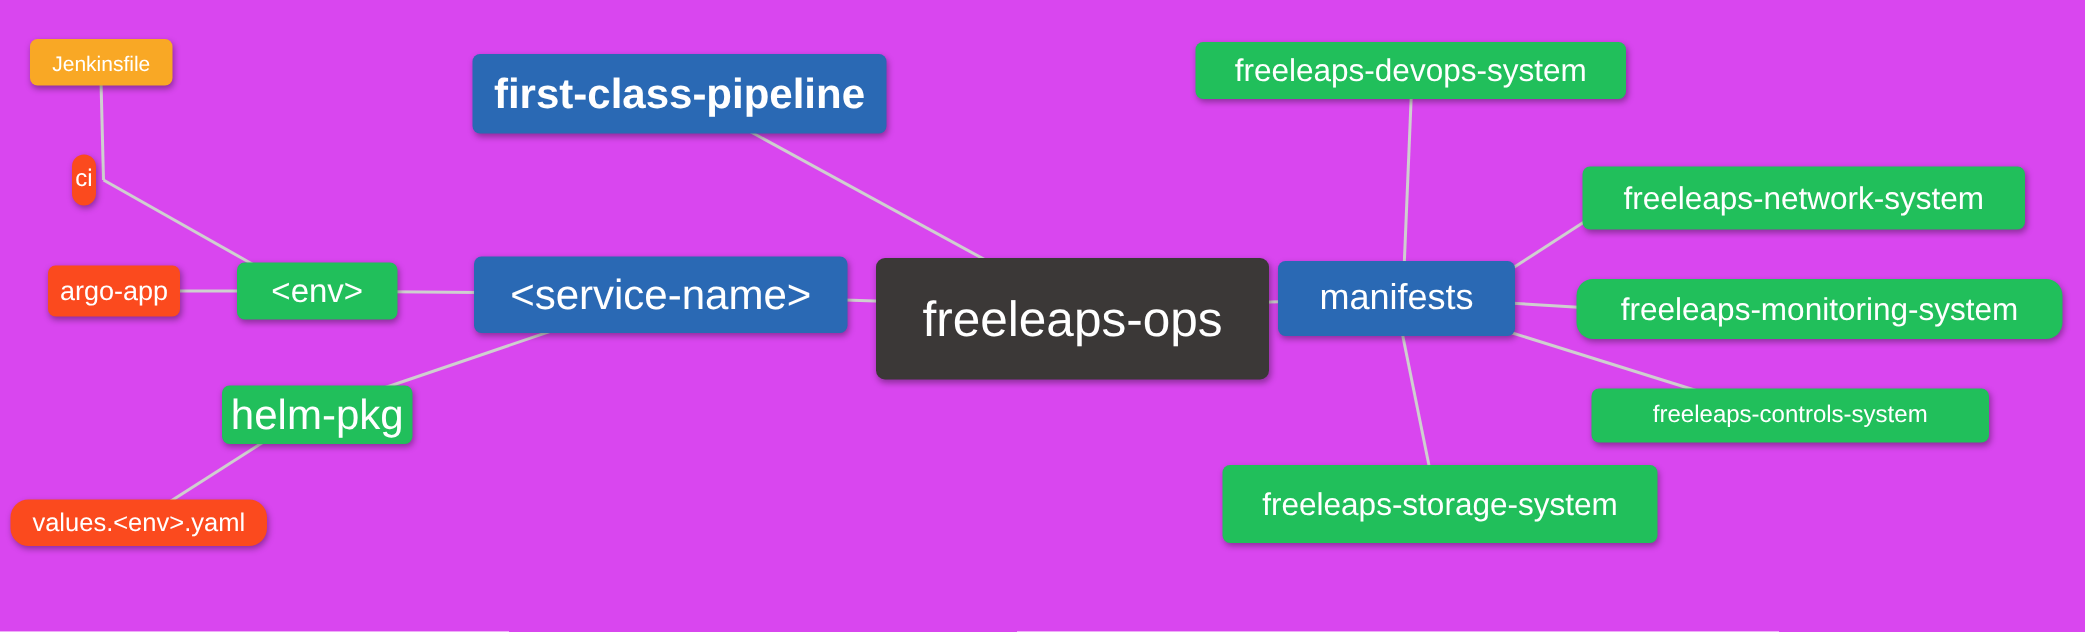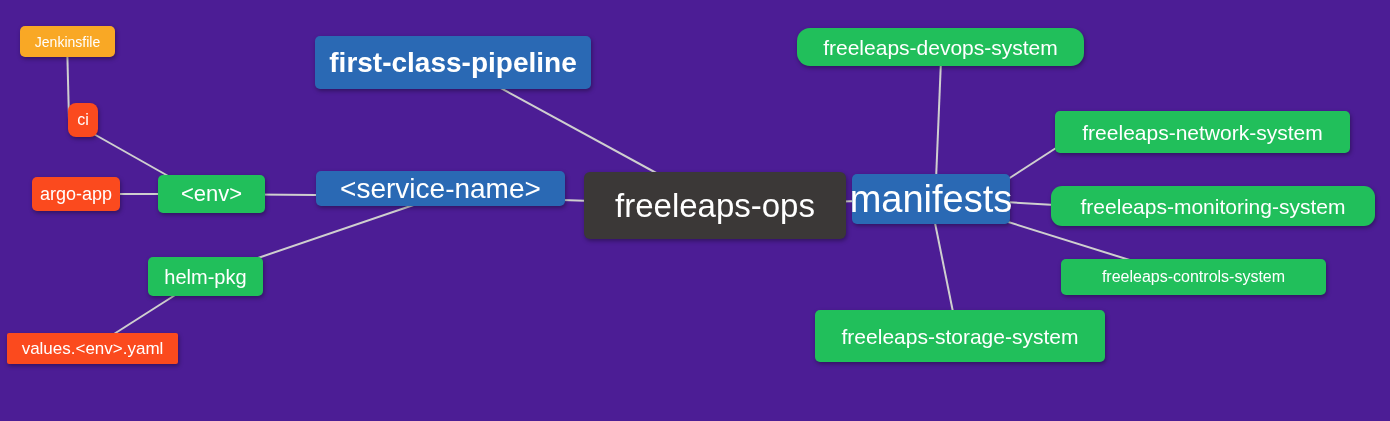--- a/index.html
+++ b/index.html
@@ -5,21 +5,21 @@
   html, body {
     margin: 0;
     padding: 0;
     background: #ffffff;
     font-family: "Liberation Sans", sans-serif;
   }
   .canvas {
     position: relative;
     width: 1390px;
     height: 421px;
-    background: #4c1d95;
+    background: #d946ef;
     overflow: hidden;
   }
   svg.edges {
     position: absolute;
     left: 0; top: 0;
     width: 1390px;
     height: 421px;
   }
   svg.edges line {
     stroke-width: 2;
@@ -33,29 +33,29 @@
     box-sizing: border-box;
     color: #ffffff;
     border-radius: 5px;
     box-shadow: 1px 2px 4px rgba(0,0,0,0.35);
     white-space: nowrap;
     cursor: pointer;
     line-height: 1;
   }
   
   .n-jenkinsfile { left: 20px;  top: 26px;  width: 95px;  height: 31px; font-size: 14px; }
-  .n-ci          { left: 68px;  top: 103px; width: 30px;  height: 34px; font-size: 16px; border-radius: 8px; }
+  .n-ci          { left: 48px;  top: 103px; width: 16px;  height: 34px; font-size: 16px; border-radius: 8px; }
   .n-argo-app    { left: 32px;  top: 177px; width: 88px;  height: 34px; font-size: 18px; }
   .n-env         { left: 158px; top: 175px; width: 107px;  height: 38px; font-size: 22px; }
-  .n-helm-pkg    { left: 148px; top: 257px; width: 115px; height: 39px; font-size: 20px; }
-  .n-values      { left: 7px;   top: 333px; width: 171px; height: 31px; font-size: 17px; border-radius: 2px; }
+  .n-helm-pkg    { left: 148px; top: 257px; width: 127px; height: 39px; font-size: 28px; }
+  .n-values      { left: 7px;   top: 333px; width: 171px; height: 31px; font-size: 17px; border-radius: 12px; }
   .n-pipeline    { left: 315px; top: 36px;  width: 276px; height: 53px; font-size: 28px; }
-  .n-service     { left: 316px; top: 171px; width: 249px; height: 35px; font-size: 28px; }
-  .n-root        { left: 584px; top: 172px; width: 262px; height: 67px; font-size: 33px; border-radius: 6px; }
-  .n-manifests   { left: 852px; top: 174px; width: 158px; height: 50px; font-size: 38px; }
+  .n-service     { left: 316px; top: 171px; width: 249px; height: 51px; font-size: 28px; }
+  .n-root        { left: 584px; top: 172px; width: 262px; height: 81px; font-size: 33px; border-radius: 6px; }
+  .n-manifests   { left: 852px; top: 174px; width: 158px; height: 50px; font-size: 24px; }
   .n-devops      { left: 797px; top: 28px;  width: 287px; height: 38px; font-size: 21px; }
   .n-network     { left: 1055px; top: 111px; width: 295px; height: 42px; font-size: 21px; }
   .n-monitoring  { left: 1051px; top: 186px; width: 324px; height: 40px; font-size: 21px; }
   .n-controls    { left: 1061px; top: 259px; width: 265px; height: 36px; font-size: 16px; }
   .n-storage     { left: 815px;  top: 310px; width: 290px; height: 52px; font-size: 21px; }
 </style>
 </head>
 <body>
 
 <div class="canvas">
@@ -90,21 +90,21 @@
   <div class="node n-values" style="background-color: rgb(251, 74, 30);">values.&lt;env&gt;.yaml</div>
 
   <div class="node n-pipeline" style="background-color: rgb(42, 105, 180); font-weight: bold;">first-class-pipeline</div>
 
   <div class="node n-service" style="background-color: rgb(42, 105, 180);">&lt;service-name&gt;</div>
 
   <div class="node n-root" style="background-color: rgb(59, 56, 55);">freeleaps-ops</div>
 
   <div class="node n-manifests" style="background-color: rgb(42, 105, 180);">manifests</div>
 
-  <div class="node n-devops" style="background-color: rgb(33, 191, 91); border-radius: 13px;">freeleaps-devops-system</div>
+  <div class="node n-devops" style="background-color: rgb(33, 191, 91);">freeleaps-devops-system</div>
 
   <div class="node n-network" style="background-color: rgb(33, 191, 91);">freeleaps-network-system</div>
 
   <div class="node n-monitoring" style="background-color: rgb(33, 191, 91); border-radius: 11px;">freeleaps-monitoring-system</div>
 
   <div class="node n-controls" style="background-color: rgb(33, 191, 91);">freeleaps-controls-system</div>
 
   <div class="node n-storage" style="background-color: rgb(33, 191, 91);">freeleaps-storage-system</div>
 
 </div>

